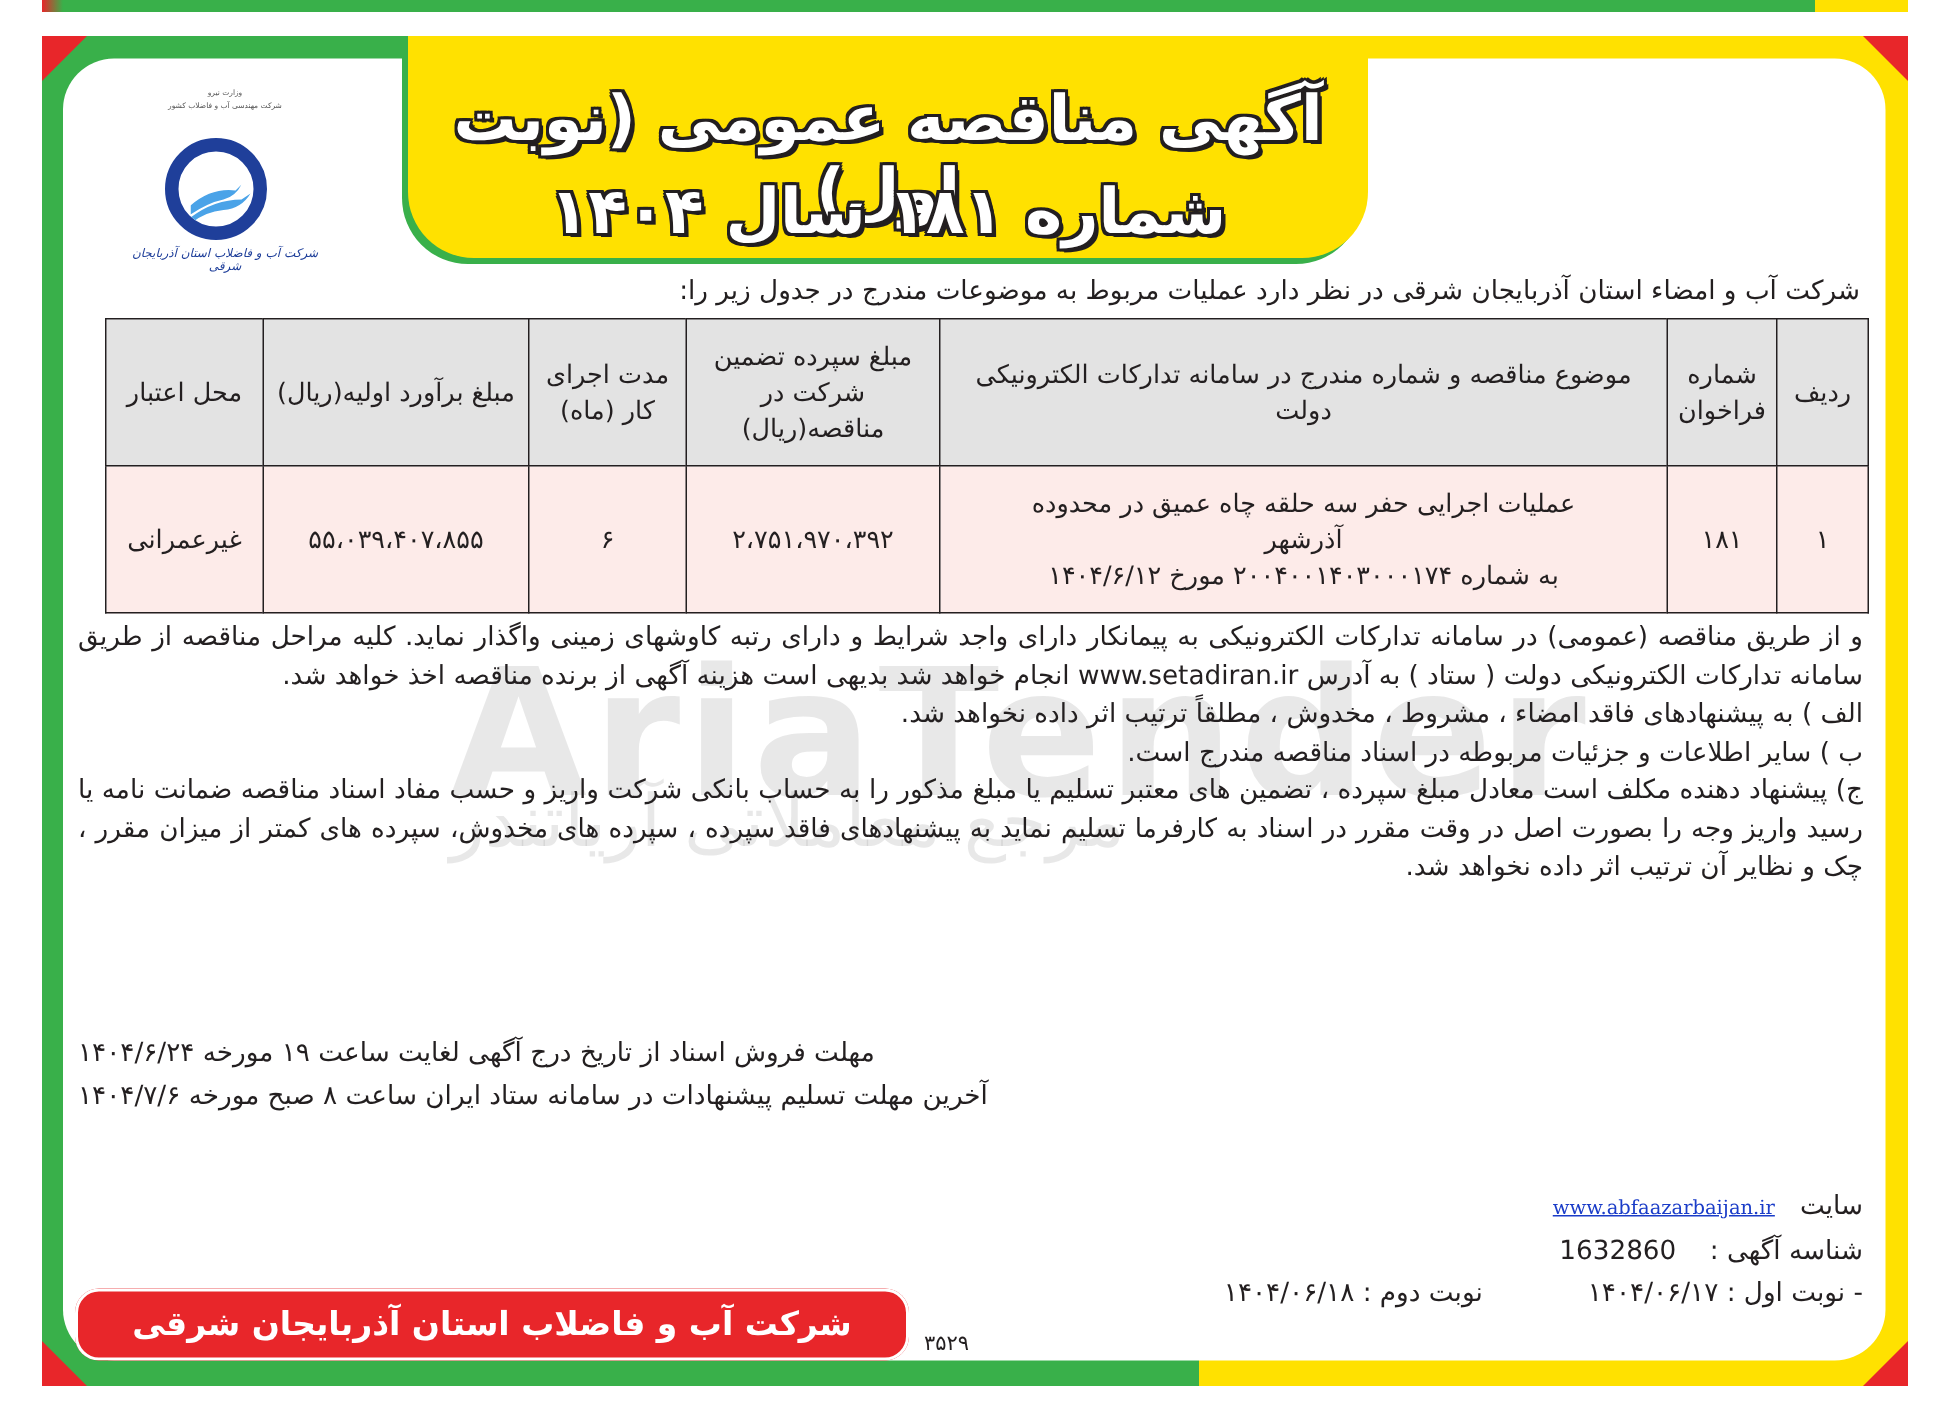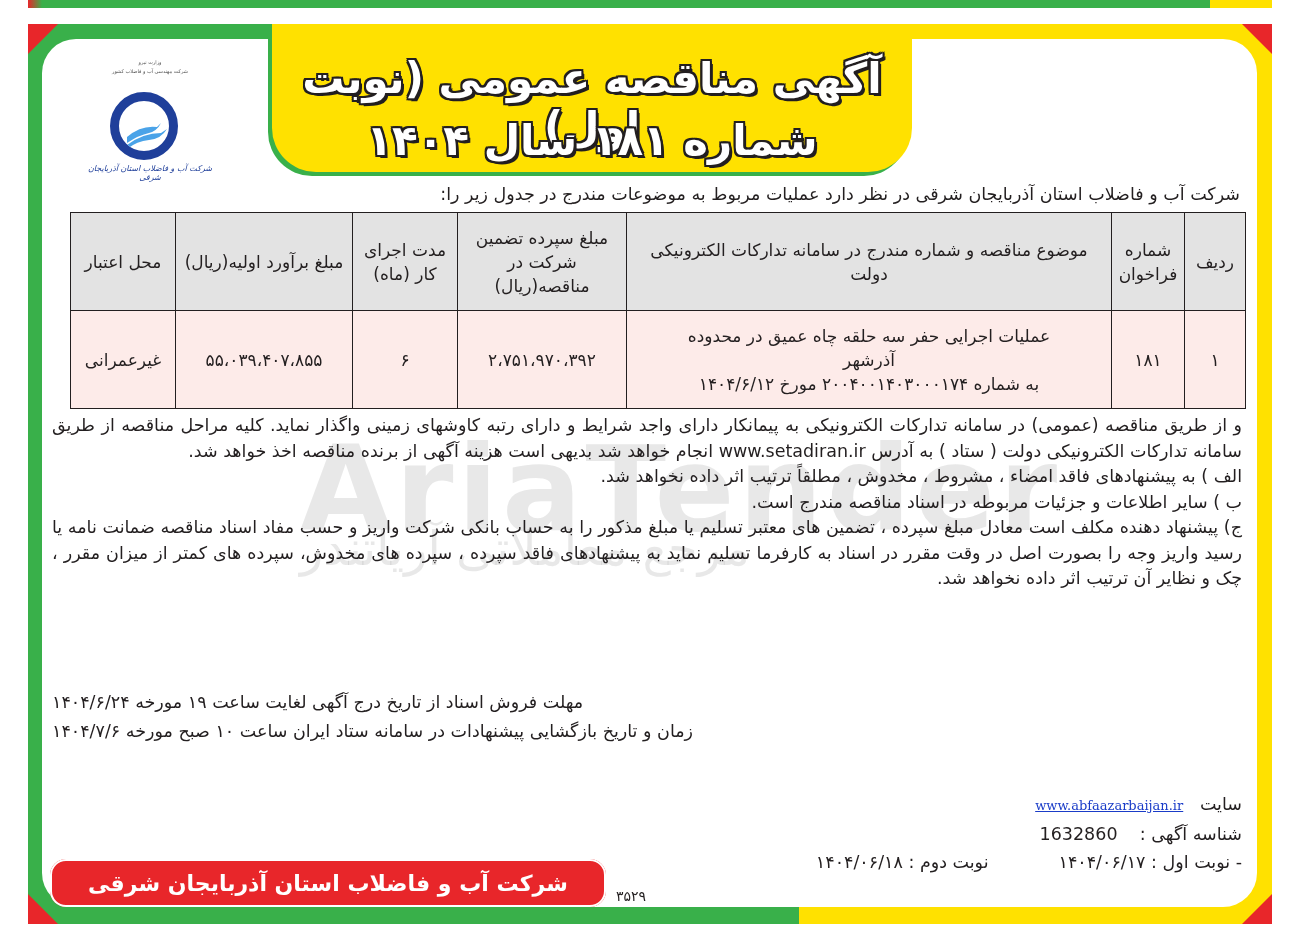--- a/index.html
+++ b/index.html
@@ -86,21 +86,21 @@
   <div class="logo-small">شرکت مهندسی آب و فاضلاب کشور</div>
   <div class="logo-circle">
     <svg class="logo-wave" viewBox="0 0 44 26">
       <path d="M0 14 Q14 2 30 4 L34 0 Q30 8 22 10 Q12 12 0 20 Z" fill="#4aa3e8"></path>
       <path d="M0 22 Q16 10 34 10 L40 6 Q34 16 22 17 Q10 18 0 26 Z" fill="#4aa3e8"></path>
     </svg>
   </div>
   <div class="logo-name">شرکت آب و فاضلاب استان آذربایجان شرقی</div>
 </div>
 
-<div class="intro">شرکت آب و فاضلاب استان آذربایجان شرقی در نظر دارد عملیات مربوط به موضوعات مندرج در جدول زیر را:</div>
+<div class="intro">شرکت آب و امضاء استان آذربایجان شرقی در نظر دارد عملیات مربوط به موضوعات مندرج در جدول زیر را:</div>
 
 <table class="tender">
   <thead>
     <tr>
       <th style="width:52px">ردیف</th>
       <th style="width:64px">شماره فراخوان</th>
       <th style="width:476px">موضوع مناقصه و شماره مندرج در سامانه تدارکات الکترونیکی دولت</th>
       <th style="width:160px">مبلغ سپرده تضمین شرکت در مناقصه(ریال)</th>
       <th style="width:96px">مدت اجرای کار (ماه)</th>
       <th style="width:168px">مبلغ برآورد اولیه(ریال)</th>
@@ -130,21 +130,21 @@
     <a class="ltr">www.setadiran.ir</a>
     <span>انجام خواهد شد بدیهی است هزینه آگهی از برنده مناقصه اخذ خواهد شد.</span>
   </div>
   <div>الف ) به پیشنهادهای فاقد امضاء ، مشروط ، مخدوش ، مطلقاً ترتیب اثر داده نخواهد شد.</div>
   <div>ب ) سایر اطلاعات و جزئیات مربوطه در اسناد مناقصه مندرج است.</div>
   <div>ج) پیشنهاد دهنده مکلف است معادل مبلغ سپرده ، تضمین های معتبر تسلیم یا مبلغ مذکور را به حساب بانکی شرکت واریز و حسب مفاد اسناد مناقصه ضمانت نامه یا رسید واریز وجه را بصورت اصل در وقت مقرر در اسناد به کارفرما تسلیم نماید به پیشنهادهای فاقد سپرده ، سپرده های مخدوش، سپرده های کمتر از میزان مقرر ، چک و نظایر آن ترتیب اثر داده نخواهد شد.</div>
 </div>
 
 <div class="body-text p2">
   <div>مهلت فروش اسناد از تاریخ درج آگهی لغایت ساعت ۱۹ مورخه ۱۴۰۴/۶/۲۴</div>
-  <div>زمان و تاریخ بازگشایی پیشنهادات در سامانه ستاد ایران ساعت ۱۰ صبح مورخه ۱۴۰۴/۷/۶</div>
+  <div>آخرین مهلت تسلیم پیشنهادات در سامانه ستاد ایران ساعت ۸ صبح مورخه ۱۴۰۴/۷/۶</div>
 </div>
 
 <div class="body-text p3">
   <div>
     <span>سایت</span>
     &nbsp;
     <a class="site-link ltr">www.abfaazarbaijan.ir</a>
   </div>
   <div>
     <span>شناسه آگهی :</span>

